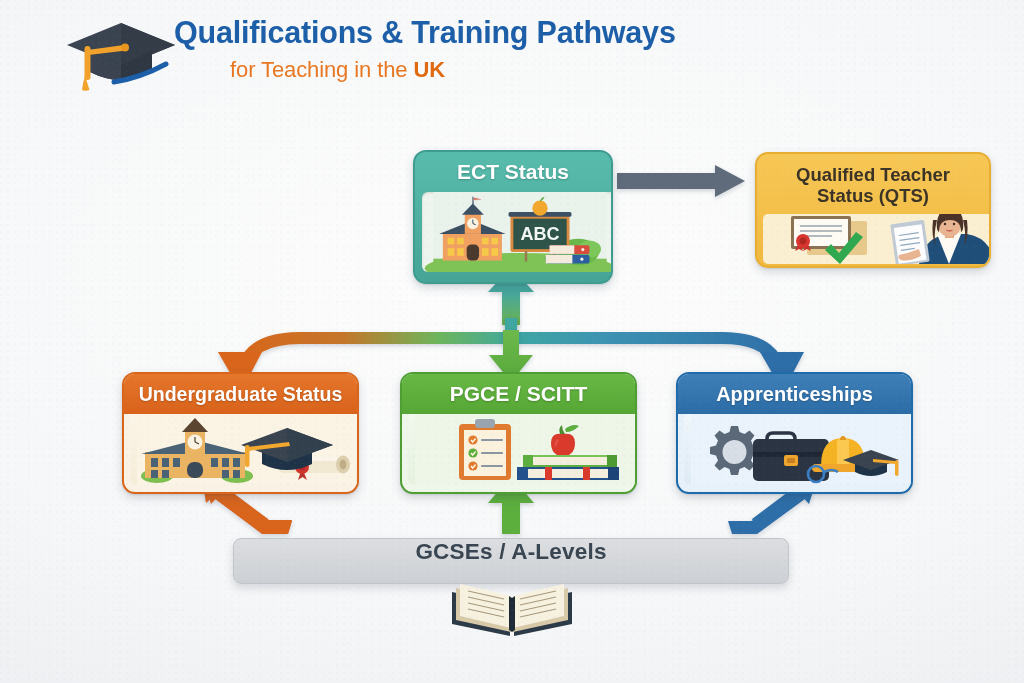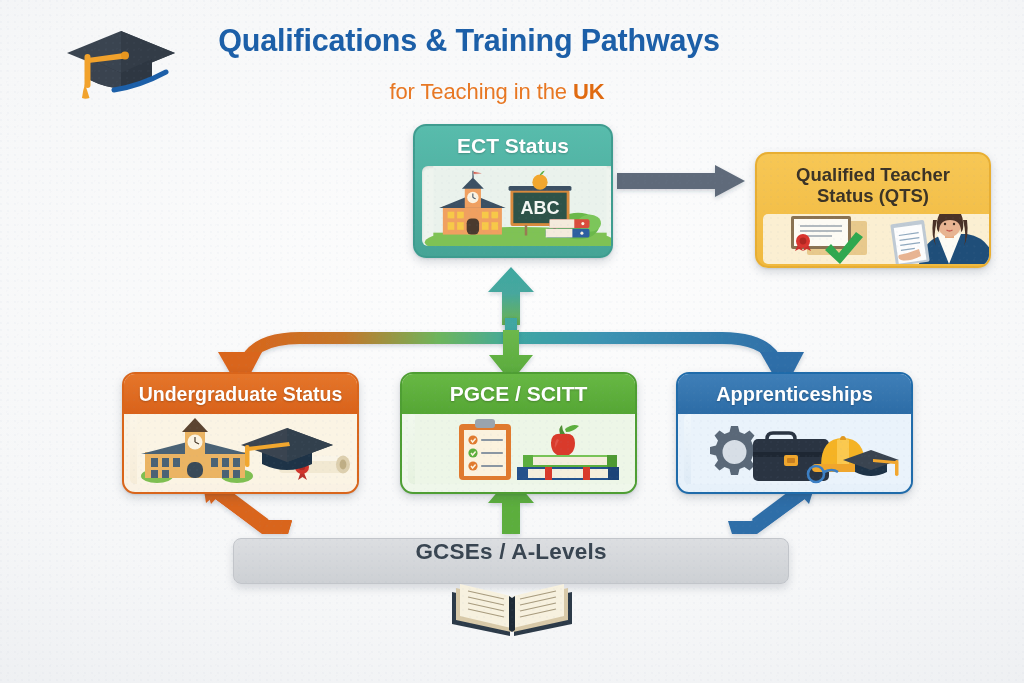--- a/index.html
+++ b/index.html
@@ -18,47 +18,47 @@
     content:"";position:absolute;inset:0;pointer-events:none;
     background:
       radial-gradient(circle at 12% 12%, rgba(140,160,190,.055) 0 1px, transparent 1px),
       radial-gradient(circle at 62% 42%, rgba(140,160,190,.045) 0 1px, transparent 1px);
     background-size:7px 7px, 11px 11px;
     opacity:.8;
   }
   .lay{position:absolute;}
 
   
-  #header{left:62px;top:24px;width:700px;height:92px;text-align:center;}
+  #header{left:62px;top:16px;width:700px;height:92px;}
   #logo-cap{position:absolute;left:0;top:4px;width:118px;height:74px;}
   #title-block{position:absolute;left:112px;top:0px;width:590px;}
   #main-title{
     font-size:30.5px;font-weight:bold;color:#1C5FA8;letter-spacing:-.2px;
     white-space:nowrap;line-height:1.08;font-family:"Liberation Sans",sans-serif;
   }
   #sub-title{
-    margin-top:22px;margin-left:56px;font-size:22px;color:#E87722;
+    margin-top:8px;margin-left:56px;font-size:22px;color:#E87722;
     white-space:nowrap;letter-spacing:-.1px;
   }
   #sub-title b{color:#E06A10;font-weight:bold;}
 
   
   .card{
     position:absolute;border-radius:13px;overflow:hidden;
     box-shadow:0 4px 10px rgba(40,55,80,.18), 0 1px 2px rgba(40,55,80,.12);
   }
   .card .hdr{
     display:flex;align-items:center;justify-content:center;
     color:#ffffff;font-weight:bold;white-space:nowrap;
     text-shadow:0 1px 2px rgba(0,0,0,.22);
   }
   .card .art{position:relative;width:100%;overflow:hidden;}
 
   
-  #card-ect{left:413px;top:124px;width:196px;height:130px;
+  #card-ect{left:413px;top:150px;width:196px;height:130px;
     background:linear-gradient(180deg,#58BCAC 0%,#45A496 100%);
     border:2px solid #3E9C8F;}
   #card-ect .hdr{height:40px;font-size:21px;}
   #card-ect .art{height:80px;margin:0 7px;border-radius:6px;background:#eef4ee;
      box-shadow:inset 0 1px 3px rgba(0,0,0,.12);}
 
   
   #card-qts{left:755px;top:152px;width:232px;height:112px;
     background:linear-gradient(180deg,#F7C755 0%,#F0B93F 100%);
     border:2px solid #E8AE32;}

